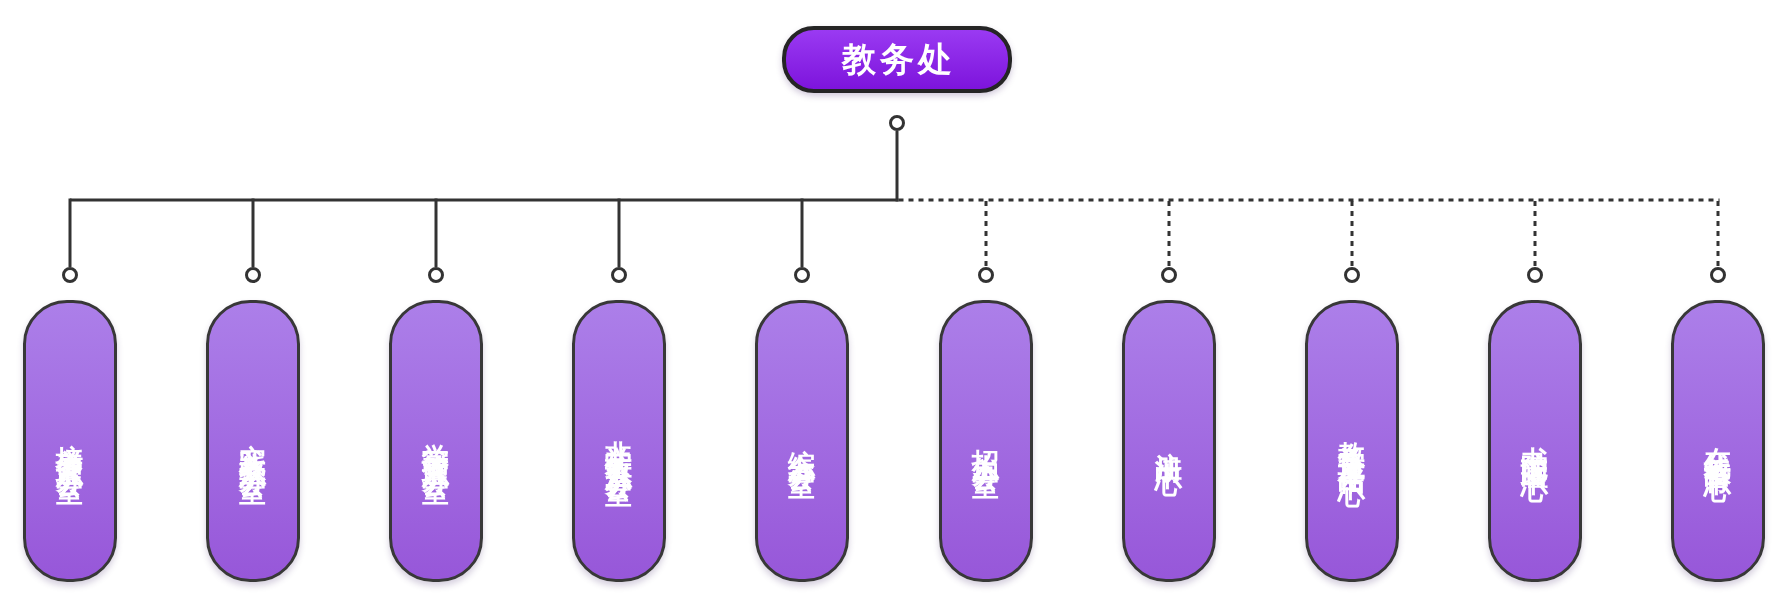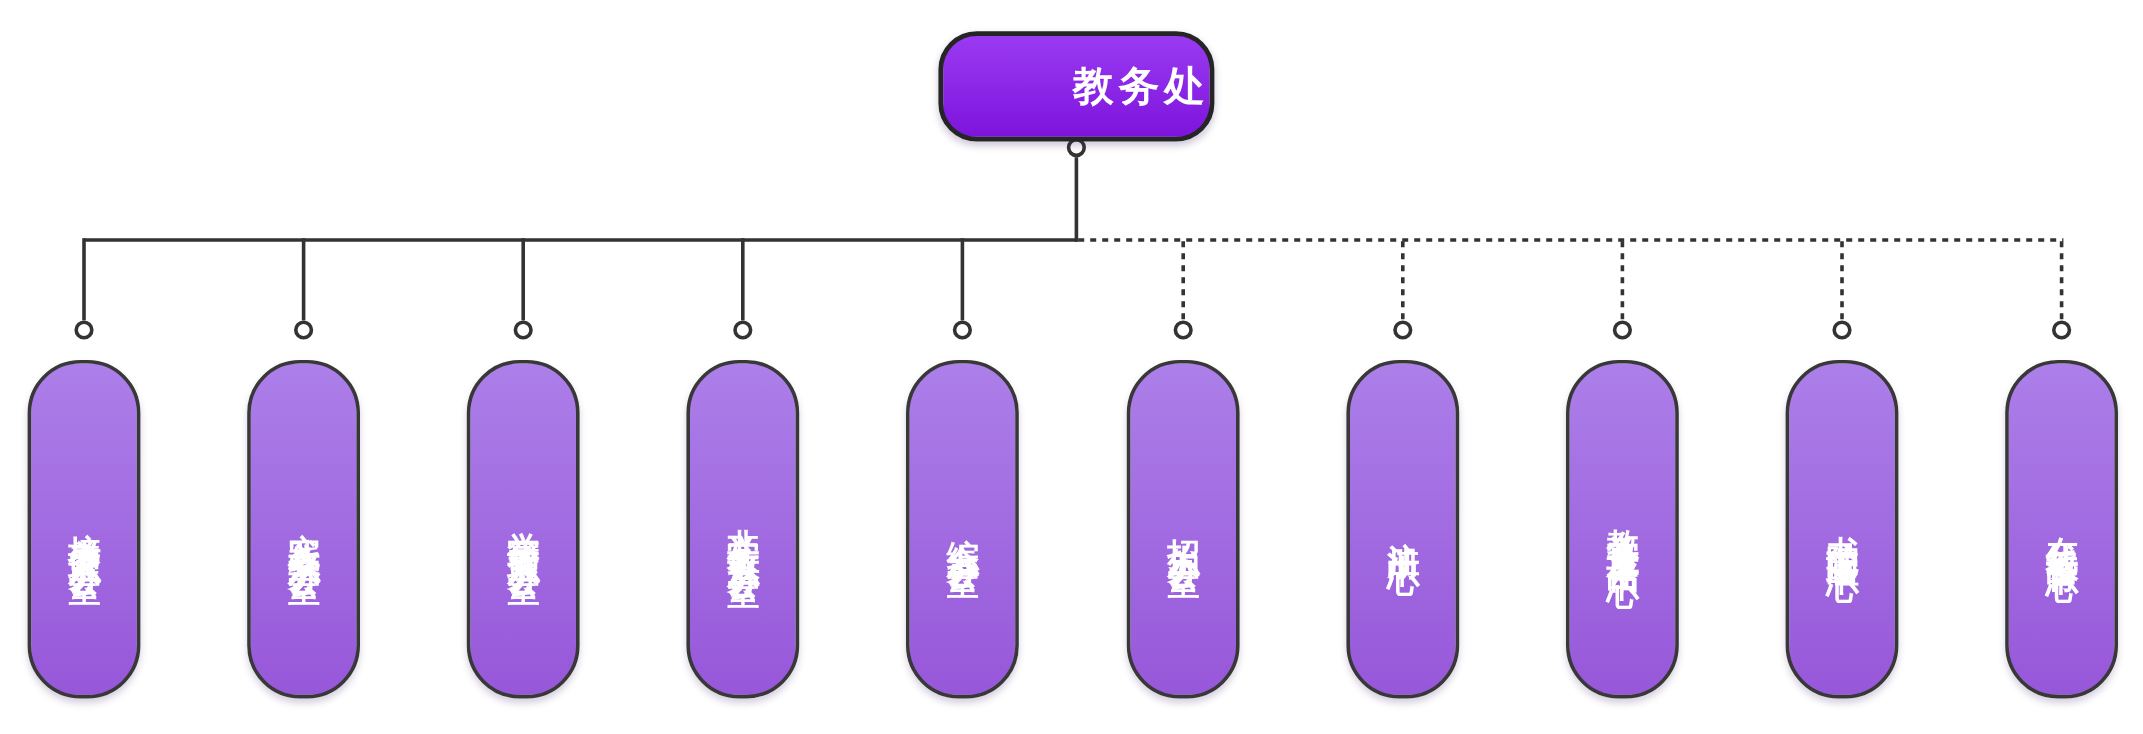--- a/index.html
+++ b/index.html
@@ -20,28 +20,28 @@
     left: 0;
     top: 0;
     width: 1786px;
     height: 612px;
   }
   .root-node {
     position: absolute;
     left: 782px;
     top: 26px;
     width: 230px;
-    height: 92px;
+    height: 67px;
     box-sizing: border-box;
     border: 4px solid #252525;
     border-radius: 32px;
     background: linear-gradient(180deg, #9a3af2 0%, #7d14dc 100%);
     display: flex;
     align-items: center;
-    justify-content: flex-end;
+    justify-content: center;
     box-shadow: 0 3px 6px rgba(70, 40, 110, 0.25);
   }
   .root-label {
     color: #ffffff;
     font-size: 34px;
     font-weight: bold;
     letter-spacing: 4px;
     text-indent: 4px;
     white-space: nowrap;
   }

